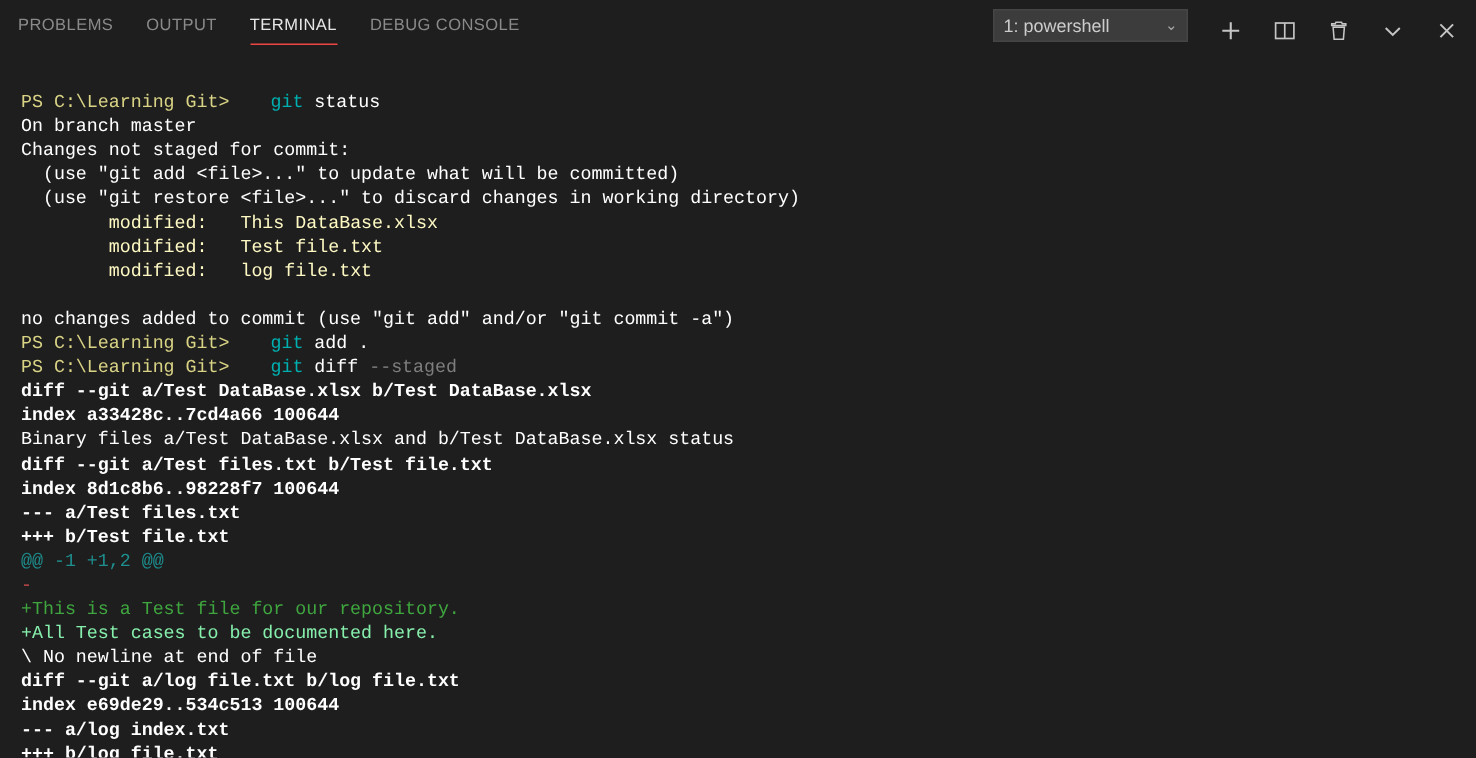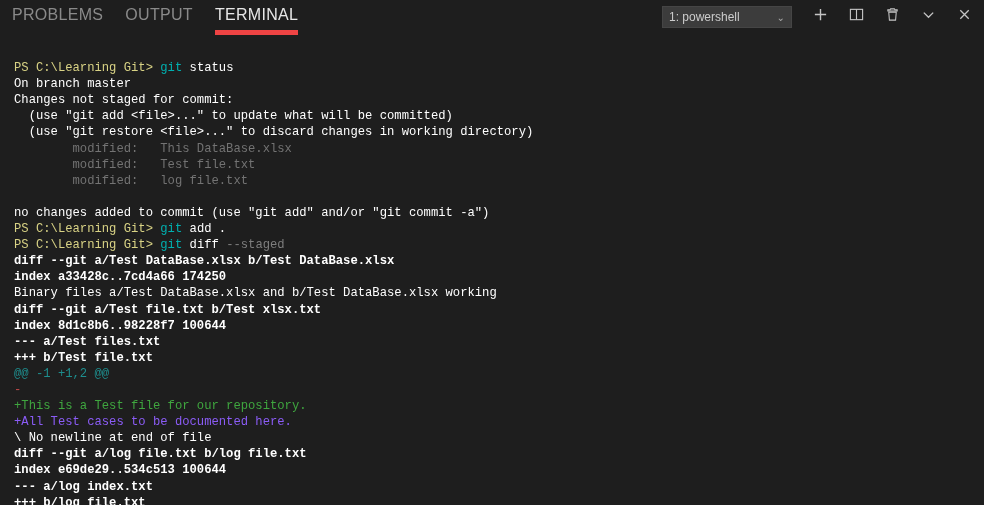--- a/index.html
+++ b/index.html
@@ -15,36 +15,36 @@
   .panel-header {
     display: flex;
     align-items: center;
     height: 34px;
     padding: 0 12px;
     justify-content: space-between;
   }
   .tabs {
     display: flex;
     gap: 22px;
-    font-size: 16px;
+    font-size: 11px;
     letter-spacing: 0.3px;
   }
   .tab {
     color: #8a8a8a;
     padding: 6px 0;
     cursor: pointer;
   }
   .tab.active {
     color: #e7e7e7;
-    border-bottom: 5px solid #ef4444;
+    border-bottom: 1px solid #ef4444;
     text-align: center;
   }
   .controls {
     display: flex;
-    align-items: flex-start;
+    align-items: flex-end;
     gap: 20px;
     padding-left: 44px;
   }
   .dropdown {
     background: #3c3c3c;
     border: 1px solid #454545;
     color: #cccccc;
     font-size: 12px;
     padding: 2px 6px;
     width: 130px;
@@ -67,38 +67,39 @@
   .icon-btn svg { width: 15px; height: 15px; }
   .terminal {
     font-family: Consolas, "Courier New", monospace;
     font-size: 12.2px;
     line-height: 1.32;
     padding: 10px 14px 6px 14px;
     white-space: pre;
     color: #cccccc;
   }
   .prompt { color: #d9d385; }
-  .cmd { color: #00b0b0; }
+  .cmd { color: #00b0b0; margin-left: 20px; }
   .arg-gray { color: #7e7e7e; }
-  .mod-red { color: #737373; }
+  .mod-red { color: #fef9c3; }
   .hunk { color: #1e8e8e; }
   .addg { color: #3fa63f; }
-  .addo { color: #8b5cf6; }
+  .addo { color: #86efac; }
   .rm { color: #c24949; }
   .white { color: #ffffff; }
   .bold { font-weight: bold; }
 </style>
 </head>
 <body>
 
 <div class="panel-header">
   <div class="tabs">
     <div class="tab">PROBLEMS</div>
     <div class="tab">OUTPUT</div>
     <div class="tab active">TERMINAL</div>
+    <div class="tab">DEBUG CONSOLE</div>
   </div>
   <div class="controls">
     <div class="dropdown">
       <span>1: powershell</span>
       <span class="chev">⌄</span>
     </div>
     <div class="icon-btn">
       <svg viewBox="0 0 16 16">
           <path d="M7.25 2h1.5v5.25H14v1.5H8.75V14h-1.5V8.75H2v-1.5h5.25z" fill="currentColor"></path>
         </svg>
@@ -134,23 +135,23 @@
 <span class="white">  (use "git add &lt;file&gt;..." to update what will be committed)</span>
 <span class="white">  (use "git restore &lt;file&gt;..." to discard changes in working directory)</span>
 <span class="mod-red">        modified:   </span><span class="mod-red">This DataBase.xlsx</span>
 <span class="mod-red">        modified:   </span><span class="mod-red">Test file.txt</span>
 <span class="mod-red">        modified:   </span><span class="mod-red">log file.txt</span>
 
 <span class="white">no changes added to commit (use "git add" and/or "git commit -a")</span>
 <span class="prompt">PS C:\Learning Git&gt;</span> <span class="cmd">git</span><span class="white"> add .</span>
 <span class="prompt">PS C:\Learning Git&gt;</span> <span class="cmd">git</span><span class="white"> diff </span><span class="arg-gray">--staged</span>
 <span class="white bold">diff --git a/Test DataBase.xlsx b/Test DataBase.xlsx</span>
-<span class="white bold">index a33428c..7cd4a66 174250</span>
-<span class="white">Binary files a/Test DataBase.xlsx and b/Test DataBase.xlsx working</span>
-<span class="white bold">diff --git a/Test file.txt b/Test xlsx.txt</span>
+<span class="white bold">index a33428c..7cd4a66 100644</span>
+<span class="white">Binary files a/Test DataBase.xlsx and b/Test DataBase.xlsx status</span>
+<span class="white bold">diff --git a/Test files.txt b/Test file.txt</span>
 <span class="white bold">index 8d1c8b6..98228f7 100644</span>
 <span class="white bold">--- a/Test files.txt</span>
 <span class="white bold">+++ b/Test file.txt</span>
 <span class="hunk">@@ -1 +1,2 @@</span>
 <span class="rm">-</span>
 <span class="addg">+This is a Test file for our repository.</span>
 <span class="addo">+All Test cases to be documented here.</span>
 <span class="white">\ No newline at end of file</span>
 <span class="white bold">diff --git a/log file.txt b/log file.txt</span>
 <span class="white bold">index e69de29..534c513 100644</span>

